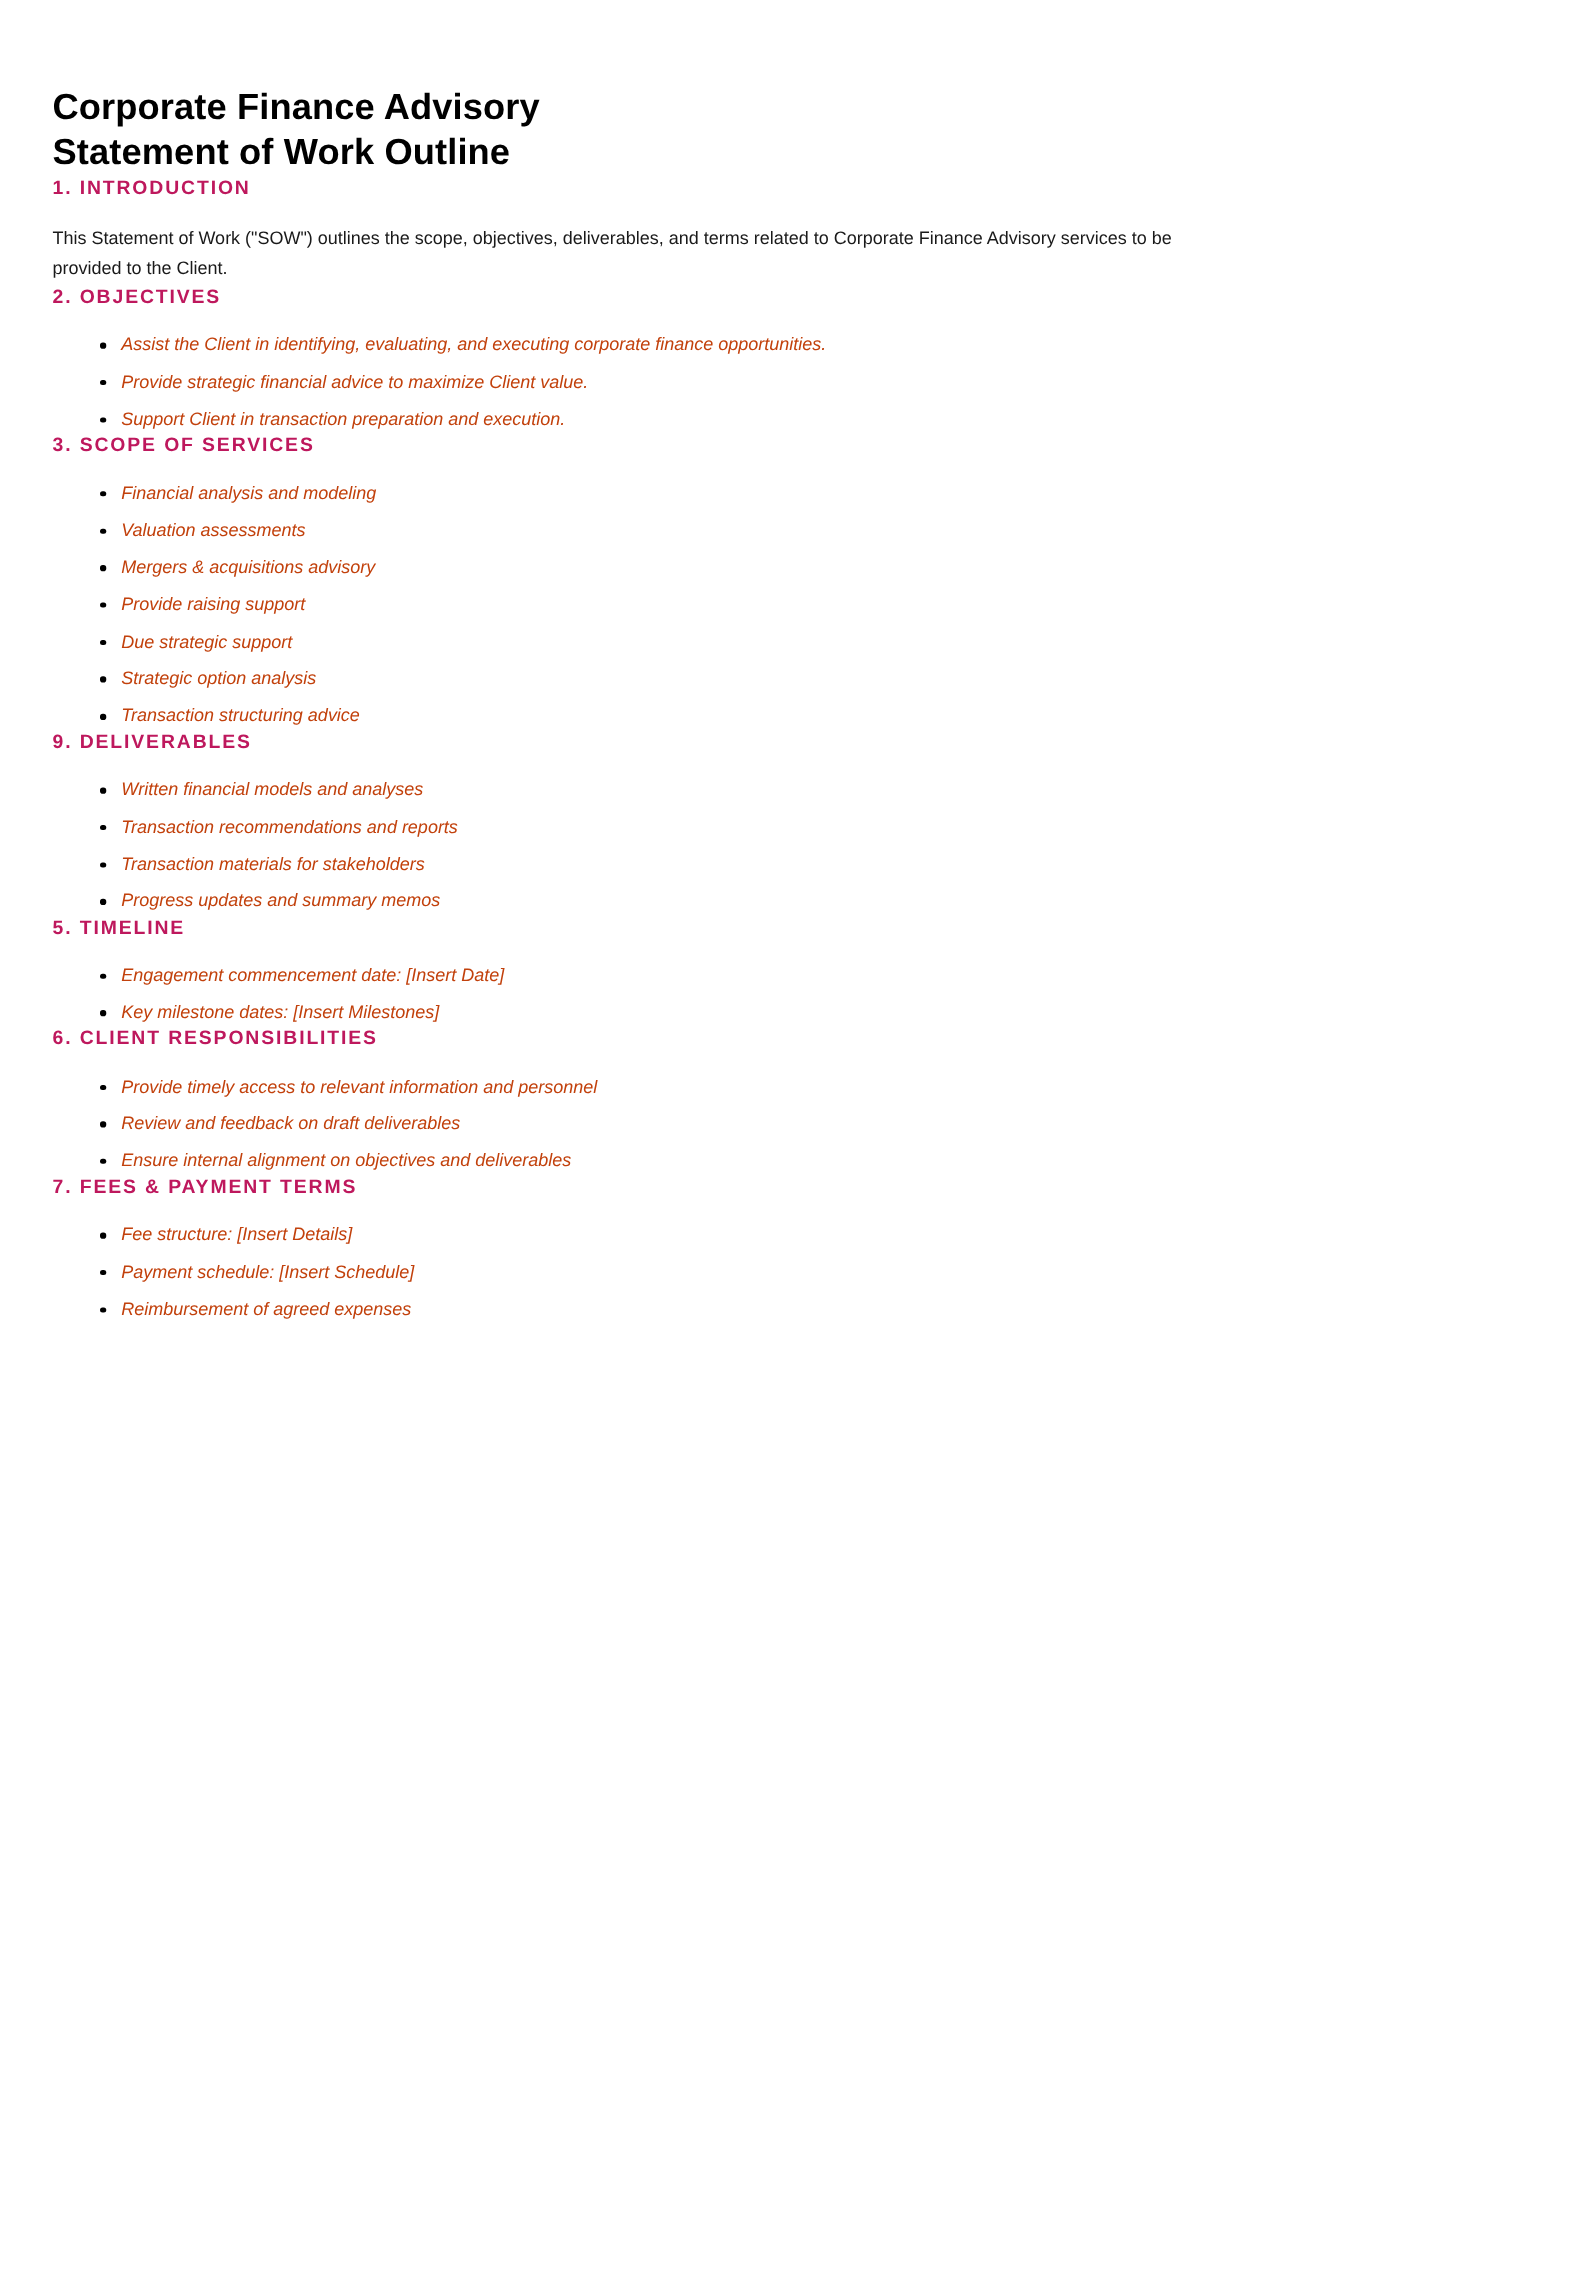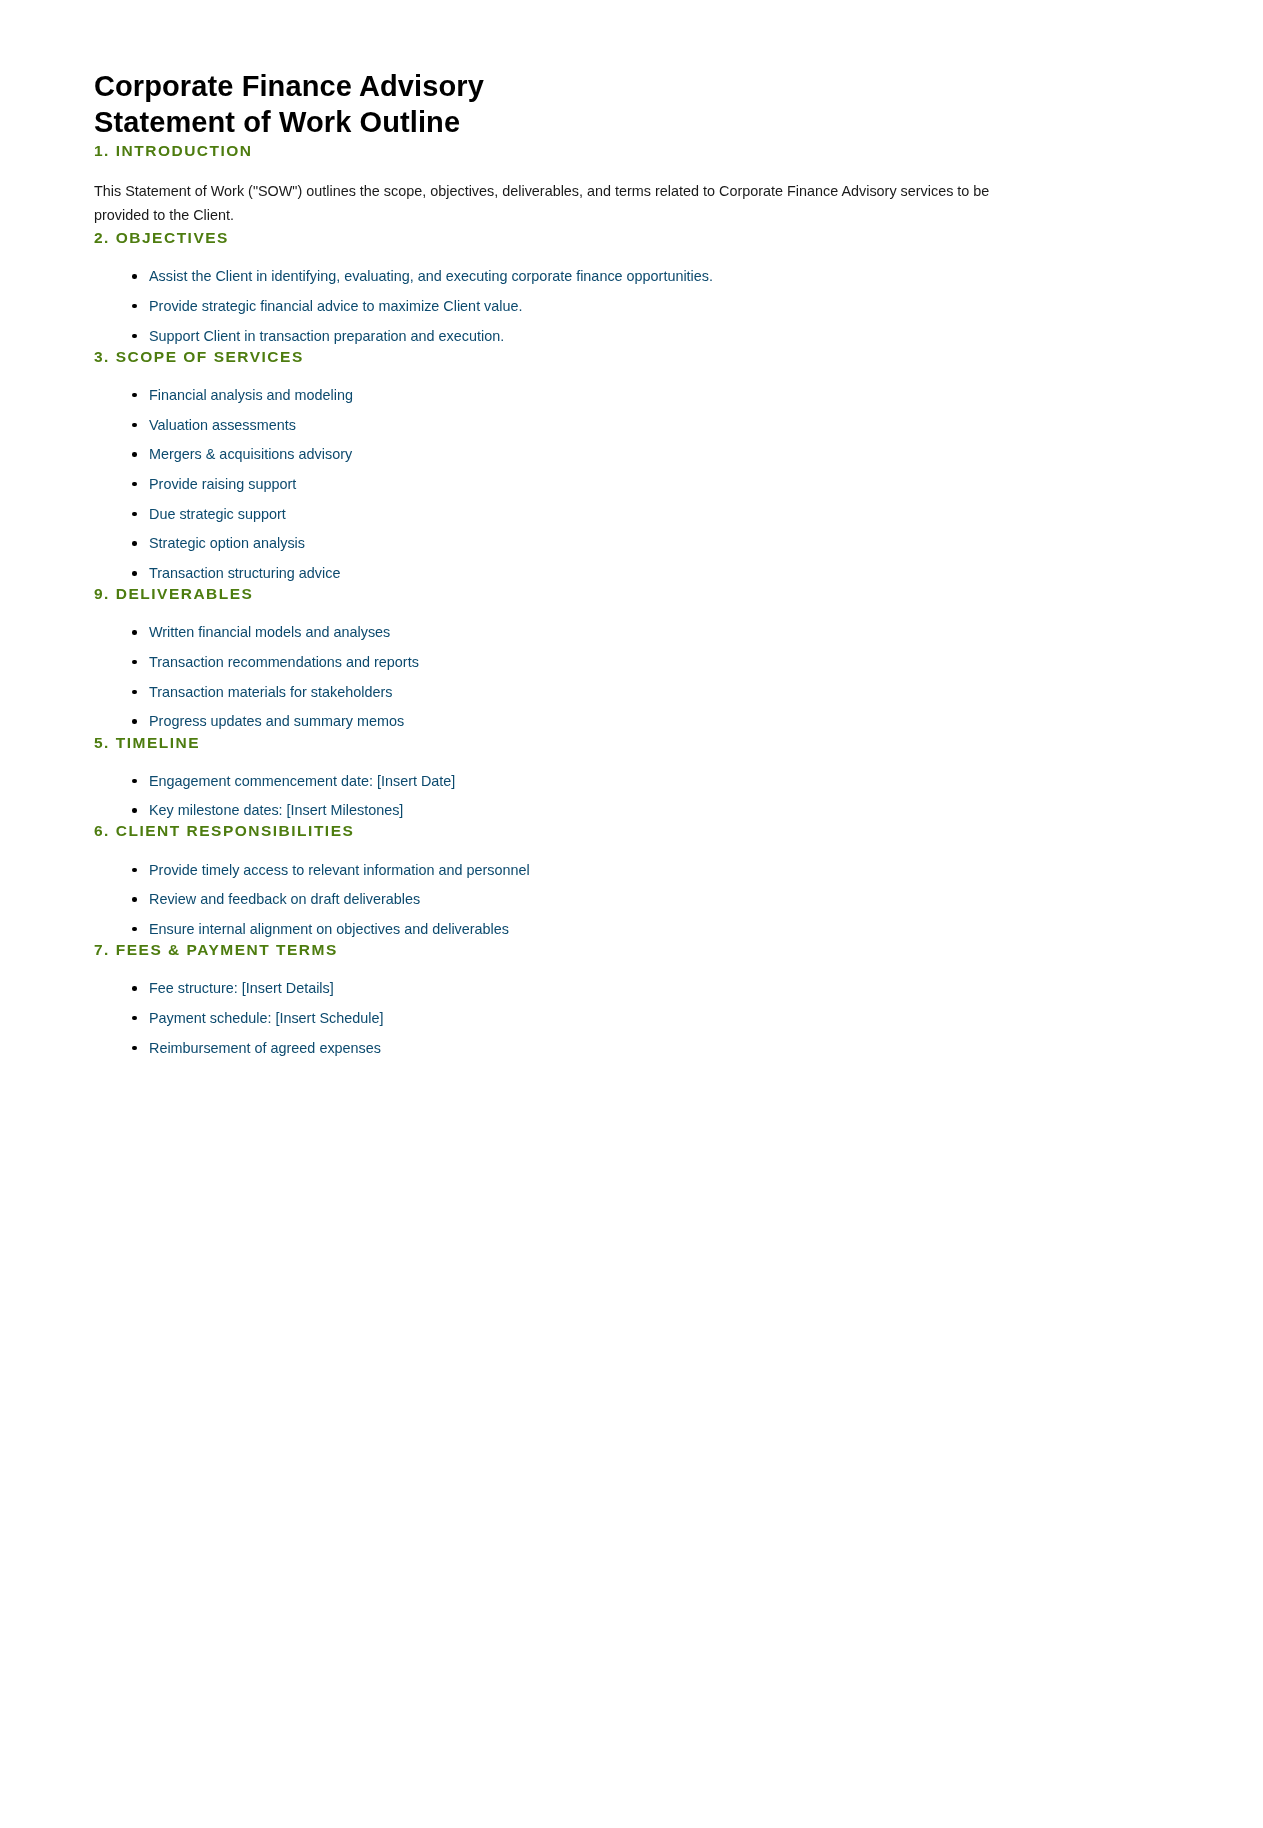--- a/index.html
+++ b/index.html
@@ -10,21 +10,21 @@
   body {
     font-family: "Liberation Sans", sans-serif;
     color: #000000;
     -webkit-font-smoothing: antialiased;
   }
   .page {
     width: 1263px;
     min-height: 1828px;
     box-sizing: border-box;
     background: #ffffff;
-    padding: 60px 70px 60px 94px;
+    padding: 60px 70px 60px 42px;
     position: relative;
   }
   .doc-title {
     font-size: 29px;
     font-weight: bold;
     line-height: 1.25;
     letter-spacing: 0.1px;
     margin: 0 0 0 0;
     padding-top: 8px;
     color: #000000;
@@ -34,45 +34,46 @@
   }
   .section {
     margin-top: 0;
   }
   h2.section-heading {
     font-size: 15.5px;
     font-weight: bold;
     letter-spacing: 1.5px;
     margin: 0;
     padding: 0;
-    color: #4d7c0f;
+    color: #be185d;
     line-height: 1.3;
   }
   .sec-gap-first { margin-top: 42px; }
   .sec-gap { margin-top: 45px; }
 
   p.body-text {
     font-size: 14.4px;
     line-height: 1.72;
     margin: 18px 0 0 0;
     max-width: 938px;
     color: #1a1a1a;
   }
   ul.bullets {
     margin: 17px 0 0 0;
     padding-left: 38px;
     list-style: none;
   }
   ul.bullets li {
     font-size: 14.4px;
     line-height: 1.54;
-    color: #0c4a6e;
+    color: #c2410c;
     position: relative;
     padding-left: 17px;
     margin: 0 0 7.5px 0;
+    font-style: italic;
   }
   ul.bullets li:last-child { margin-bottom: 0; }
   ul.bullets li::before {
     content: "";
     position: absolute;
     left: 0;
     top: 9px;
     width: 4.5px;
     height: 4.5px;
     border-radius: 50%;

